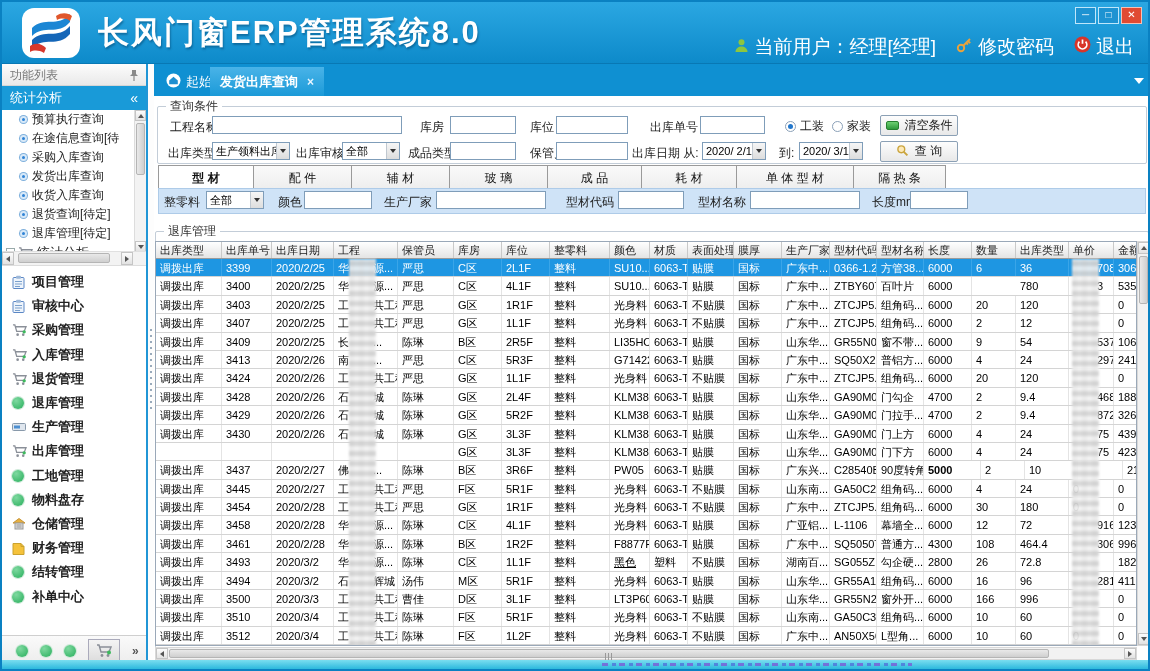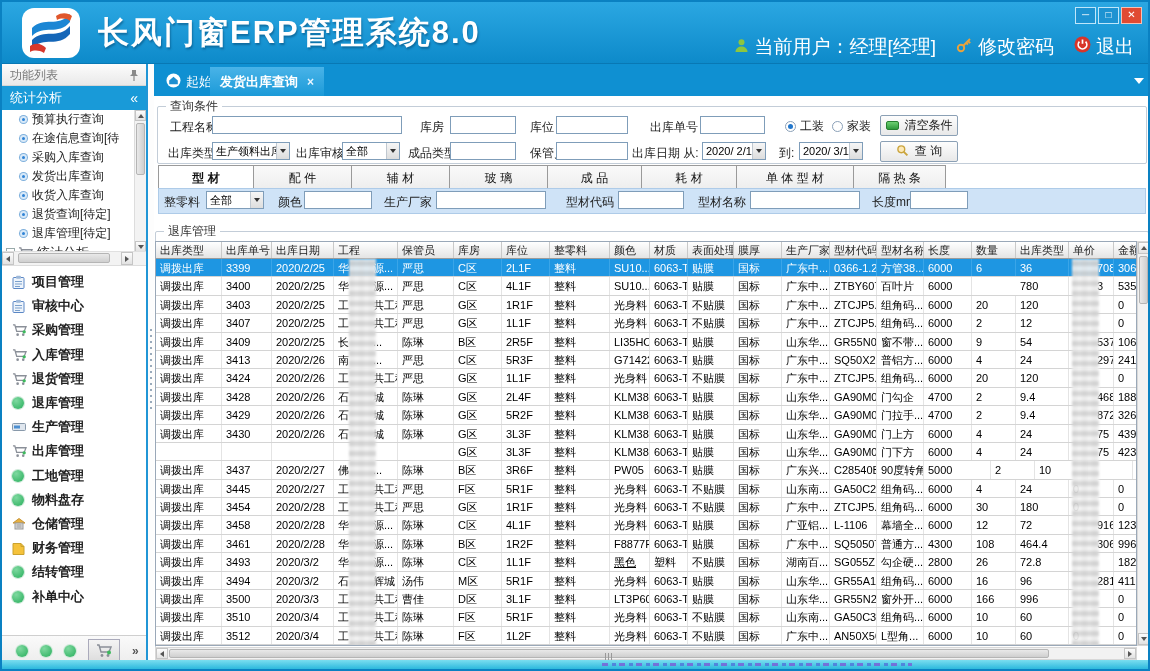--- a/index.html
+++ b/index.html
@@ -744,21 +744,21 @@
             <div class="cell" style="width: 48px;">B区</div>
             <div class="cell" style="width: 48px;">3R6F</div>
             <div class="cell" style="width: 60px;">整料</div>
             <div class="cell" style="width: 40px;">PW05</div>
             <div class="cell" style="width: 38px;">6063-T5</div>
             <div class="cell" style="width: 46px;">贴膜</div>
             <div class="cell" style="width: 48px;">国标</div>
             <div class="cell" style="width: 48px;">广东兴...</div>
             <div class="cell" style="width: 47px;">C28540B</div>
             <div class="cell" style="width: 47px;">90度转角</div>
-            <div class="cell" style="width: 67px;">5000</div>
+            <div class="cell" style="width: 57px; font-weight: bold;">5000</div>
             <div class="cell" style="width: 44px;">2</div>
             <div class="cell" style="width: 53px;">10</div>
             <div class="cell" style="width: 45px;"><span></span><span class="spacer" style="width: 24px;"></span><span></span></div>
             <div class="cell" style="width: 40px;">216</div>
           </div>
           <div class="g-row">
             <div class="cell" style="width: 66px;">调拨出库</div>
             <div class="cell" style="width: 50px;">3445</div>
             <div class="cell" style="width: 62px;">2020/2/27</div>
             <div class="cell" style="width: 64px;"><span>工</span><span class="spacer" style="width: 24px;"></span><span>共工程</span></div>

